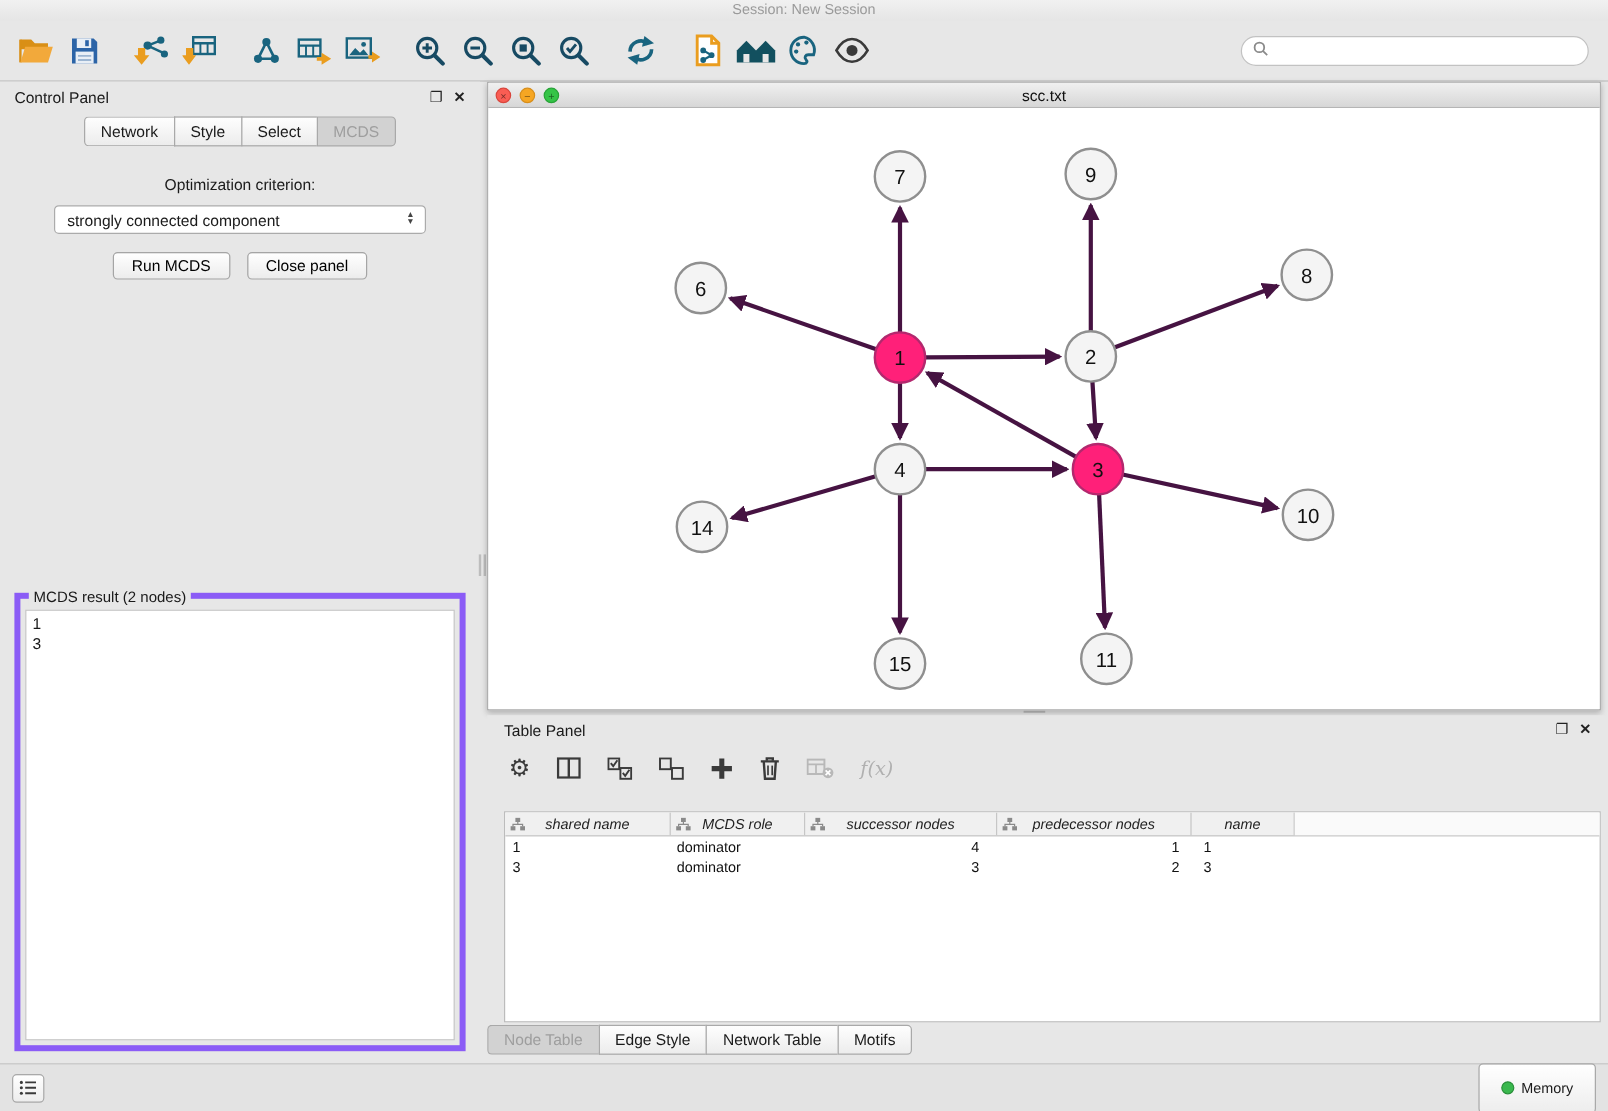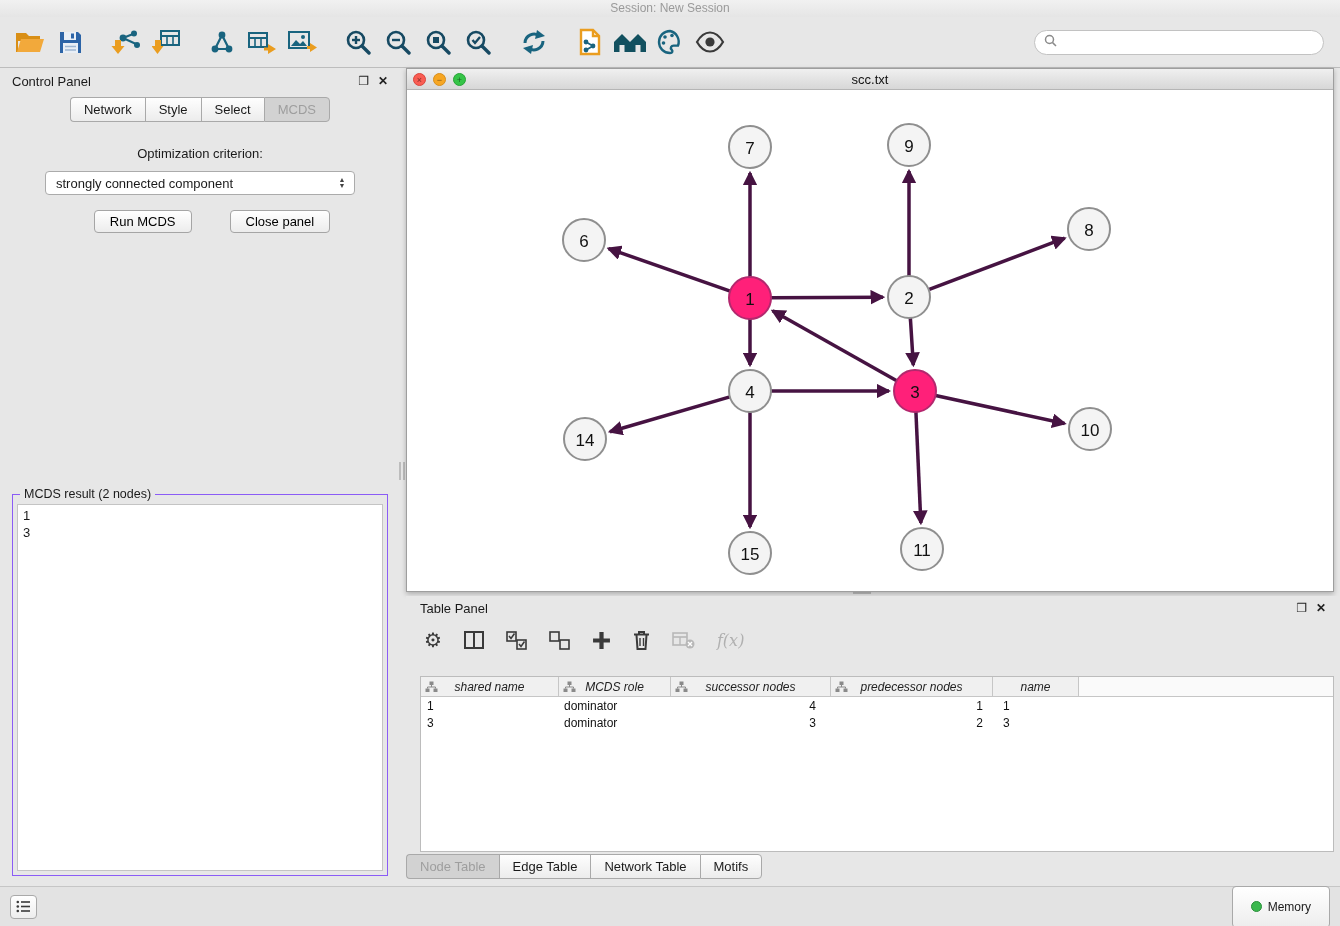--- a/index.html
+++ b/index.html
@@ -36,23 +36,23 @@
   .tab-btn:last-child { border-right:1px solid #a9a9a9; border-radius:0 4px 4px 0; }
   .tab-btn.active { background:#d2d2d2; color:#9e9e9e; }
   .cp-body { text-align:center; padding-top:24px; }
   .opt-label { font-size:13px; margin-bottom:10px; }
   .combo { width:310px; height:24px; margin:0 auto; background:#fff; border:1px solid #ababab;
     border-radius:4px; display:flex; align-items:center; padding:0 4px 0 10px; font-size:13px; }
   .combo-arrows { margin-left:auto; width:16px; display:flex; flex-direction:column; align-items:center;
     line-height:6px; font-size:7px; color:#444; }
   .btn-row { margin-top:15px; display:flex; justify-content:center; gap:14px; }
   .btn { padding:3px 15px; background:linear-gradient(#ffffff,#ececec); border:1px solid #a5a5a5;
-    border-radius:4px; font-size:13px; cursor:default;margin-left:24px; }
+    border-radius:4px; font-size:13px; cursor:default; }
   .result-fieldset { position:absolute; left:12px; right:12px; top:426px; bottom:10px;
-    border:1px solid #8b5cf6; background:#e7e7e7; }
+    border:5px solid #8b5cf6; background:#e7e7e7; }
   .result-legend { position:absolute; top:-8px; left:7px; background:#e7e7e7; padding:0 4px; font-size:12.5px; }
   .result-inner { position:absolute; left:4px; right:4px; top:9px; bottom:4px; background:#fff;
     border:1px solid #c4c4c4; text-align:left; padding:2px 5px; font-size:13px; line-height:17px; overflow:auto; }
 
   
   .v-splitter { position:absolute; left:399px; top:462px; width:6px; height:18px;
     border-left:2px solid #bdbdbd; border-right:2px solid #bdbdbd; }
   .h-splitter { position:absolute; left:853px; top:588px; width:18px; height:6px;
     border-top:2px solid #bdbdbd; border-bottom:2px solid #bdbdbd; }
 
@@ -500,21 +500,21 @@
         <div class="td c0">3</div>
         <div class="td c1">dominator</div>
         <div class="td c2">3</div>
         <div class="td c3">2</div>
         <div class="td c4">3</div>
       </div>
     </div>
 
     <div class="tp-tabs">
       <span class="tab-btn active">Node Table</span>
-      <span class="tab-btn">Edge Table</span>
+      <span class="tab-btn">Edge Style</span>
       <span class="tab-btn">Network Table</span>
       <span class="tab-btn">Motifs</span>
     </div>
   </div>
 
   <div class="statusbar">
     <span class="list-btn">
       <svg width="15" height="13" viewBox="0 0 15 13">
         <circle cx="1.8" cy="2" r="1.3" fill="#3a3a3a"></circle>
           <line x1="5" y1="2" x2="14" y2="2" stroke="#3a3a3a" stroke-width="1.6"></line>

